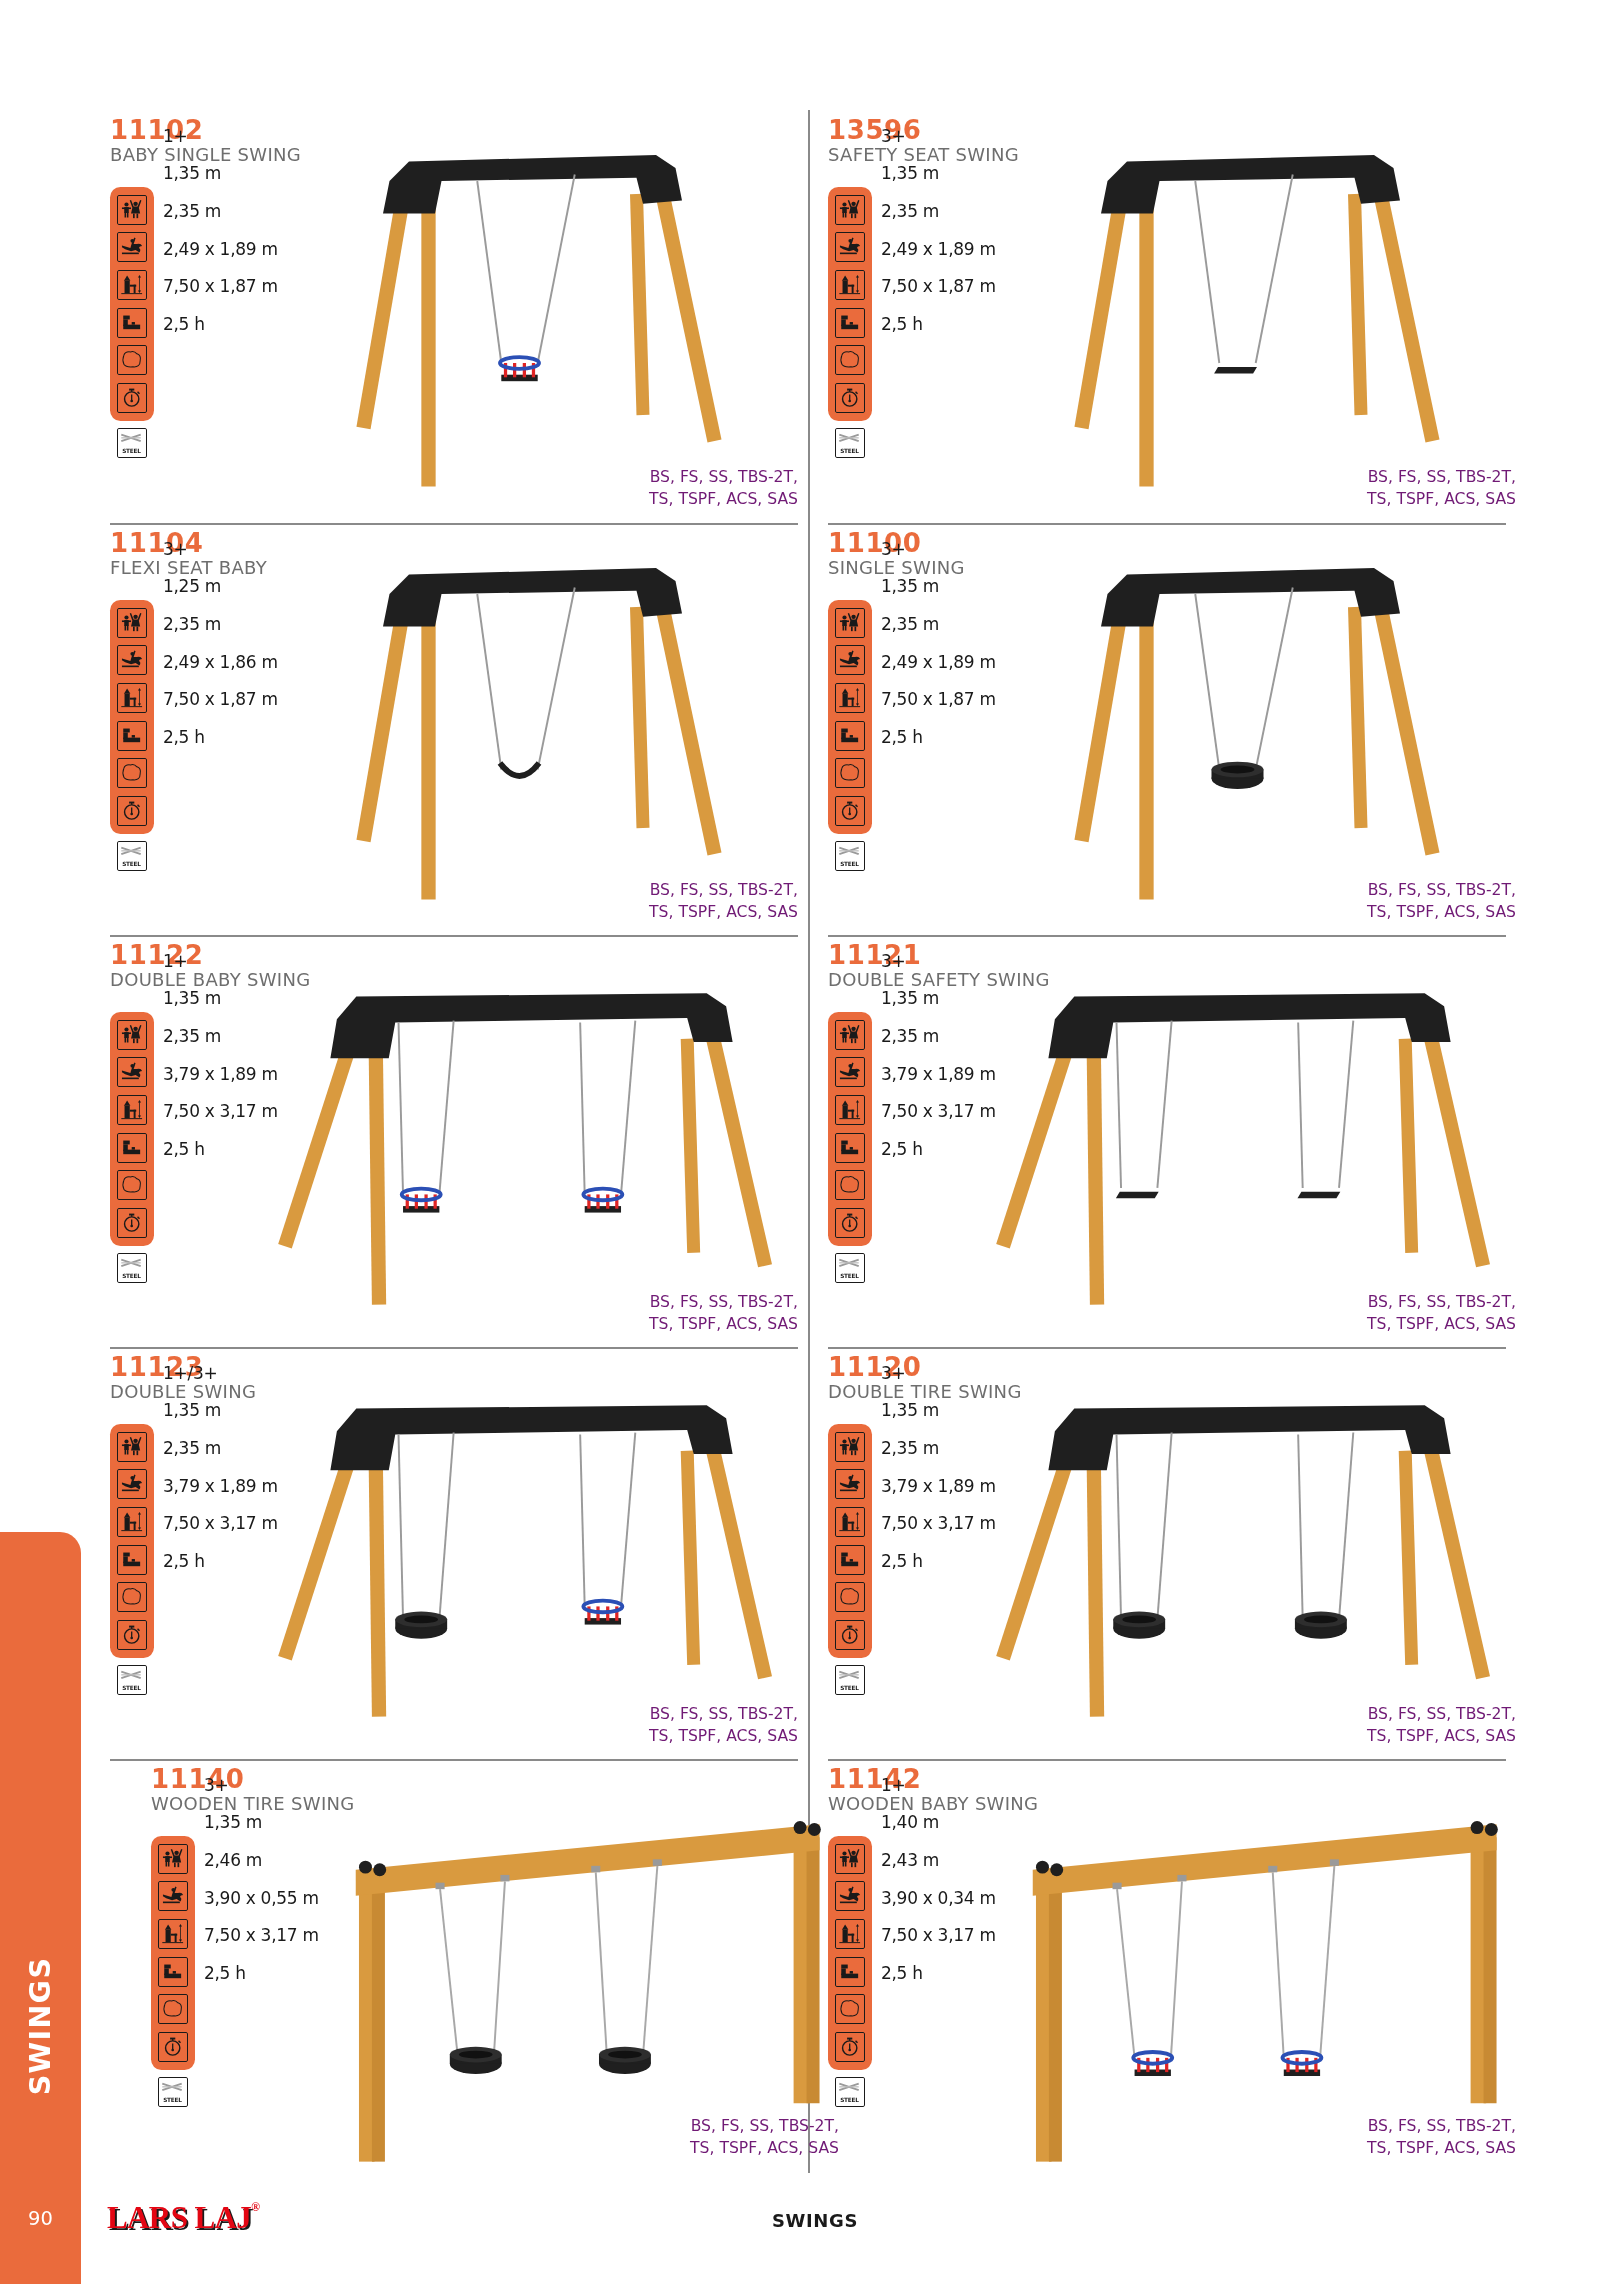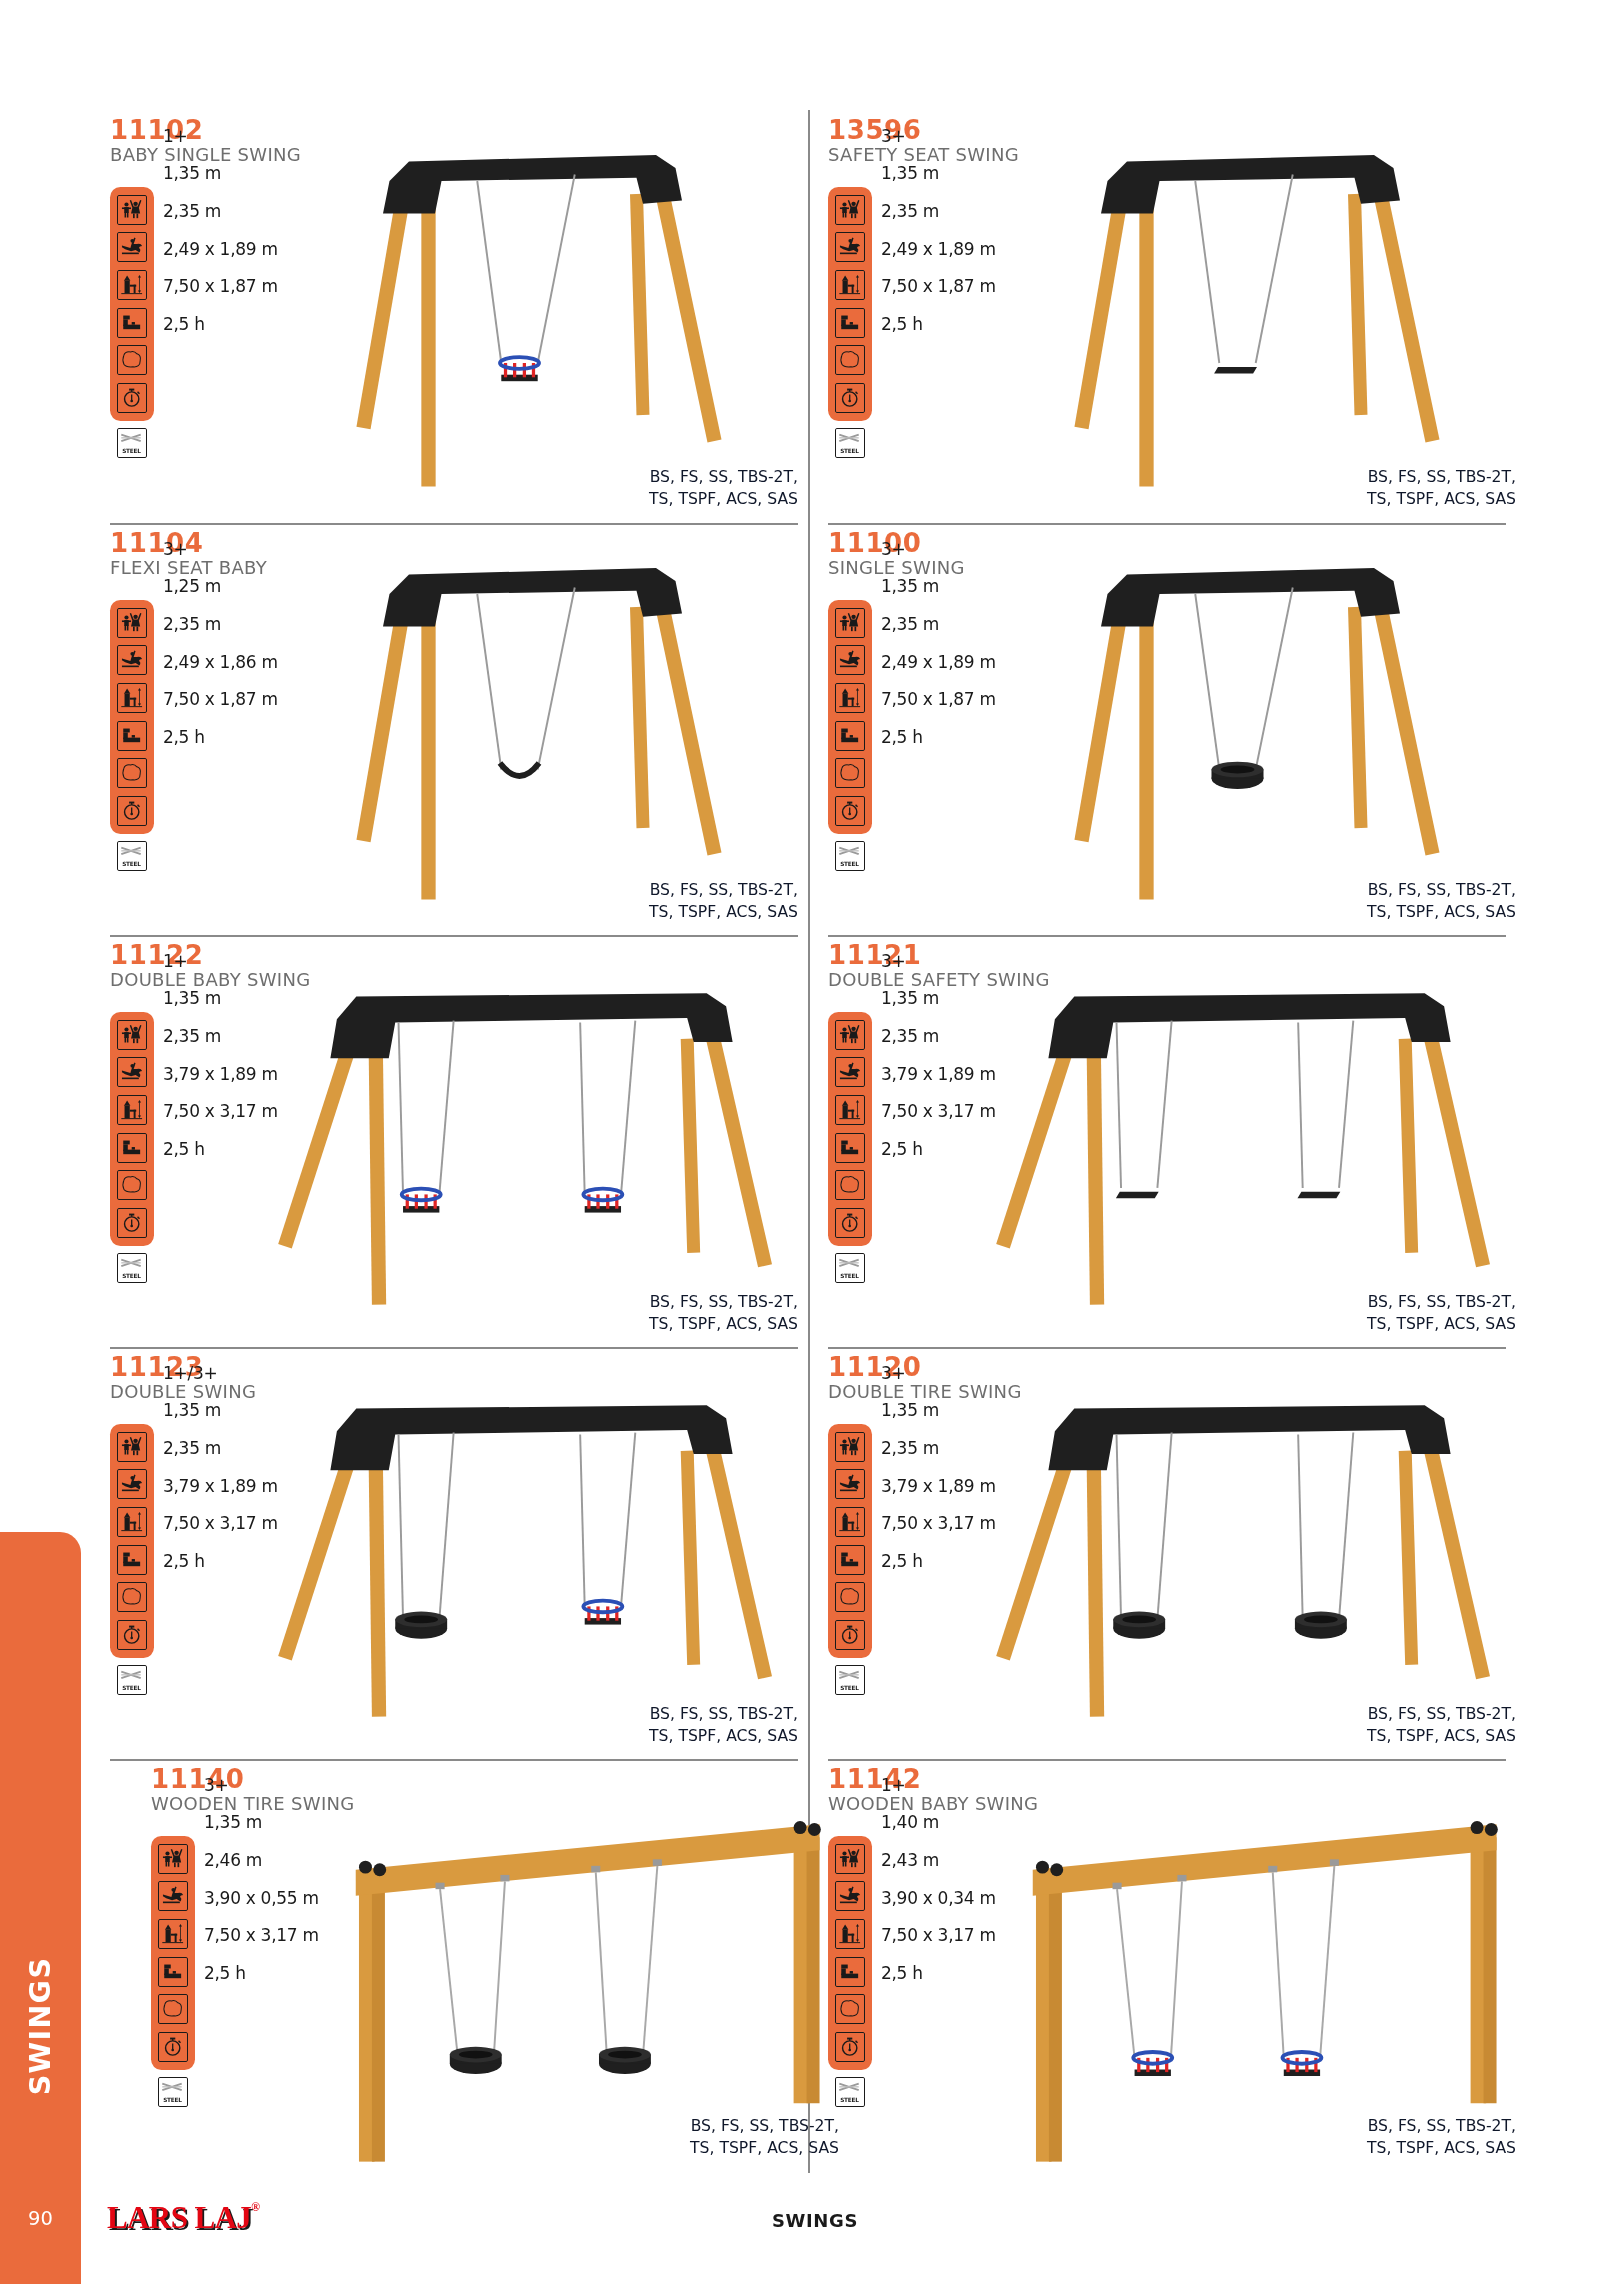--- a/index.html
+++ b/index.html
@@ -14,21 +14,21 @@
 
   .spec-panel { position:absolute; left:0; top:77px; width:44px; height:234px; background:#ea6b3c; border-radius:10.4px; }
   .spec-icon { position:absolute; left:6.5px; width:30px; height:30px; border:1.3px solid #1a1a1a; border-radius:1.9px; box-sizing:border-box; display:flex; align-items:center; justify-content:center; }
   .spec-icon svg { width:23.4px; height:23.4px; }
   .spec-val { position:absolute; left:53px; font-size:17px; color:#1a1a1a; white-space:nowrap; letter-spacing:-0.3px; }
 
   .steel { position:absolute; left:6.5px; top:318px; width:30px; height:30px; border:1.3px solid #1a1a1a; border-radius:1.9px; box-sizing:border-box; background:#fff; }
   .steel .lbl { position:absolute; left:0; right:0; bottom:2.6px; text-align:center; font-size:5.8px; font-weight:bold; color:#1a1a1a; letter-spacing:-0.2px; }
   .steel svg { position:absolute; left:2.6px; top:2.6px; width:22px; height:11.7px; }
 
-  .codes { position:absolute; right:0; top:356px; text-align:right; font-size:15.6px; line-height:22px; color:#0f172a; }
+  .codes { position:absolute; right:0; top:356px; text-align:right; font-size:15.6px; line-height:22px; color:#701a75; }
 
   .illus { position:absolute; }
 
   .side-tab { position:absolute; left:0; top:1532px; width:81px; height:752px; background:#ea6b3c; border-top-right-radius:21px; }
   .side-label { position:absolute; left:40px; top:2026px; transform:translate(-50%,-50%) rotate(-90deg); color:#ffffff; font-size:28.6px; font-weight:bold; letter-spacing:1.3px; white-space:nowrap; }
   .page-num { position:absolute; left:0; width:81px; top:2207px; text-align:center; color:#ffffff; font-size:19.5px; }
 
   .logo { position:absolute; left:107px; top:2200px; font-family:Liberation Serif, serif; font-weight:bold; font-size:31px; color:#e30613; letter-spacing:-0.6px; text-shadow:1.9px 1.9px 0 #1a1a1a; }
   .logo sup { font-size:11.7px; color:#e30613; text-shadow:none; position:relative; top:-5.2px; }
   .footer-title { position:absolute; left:815px; top:2210px; transform:translateX(-50%); font-size:18px; font-weight:bold; color:#1a1a1a; letter-spacing:0.6px; }

